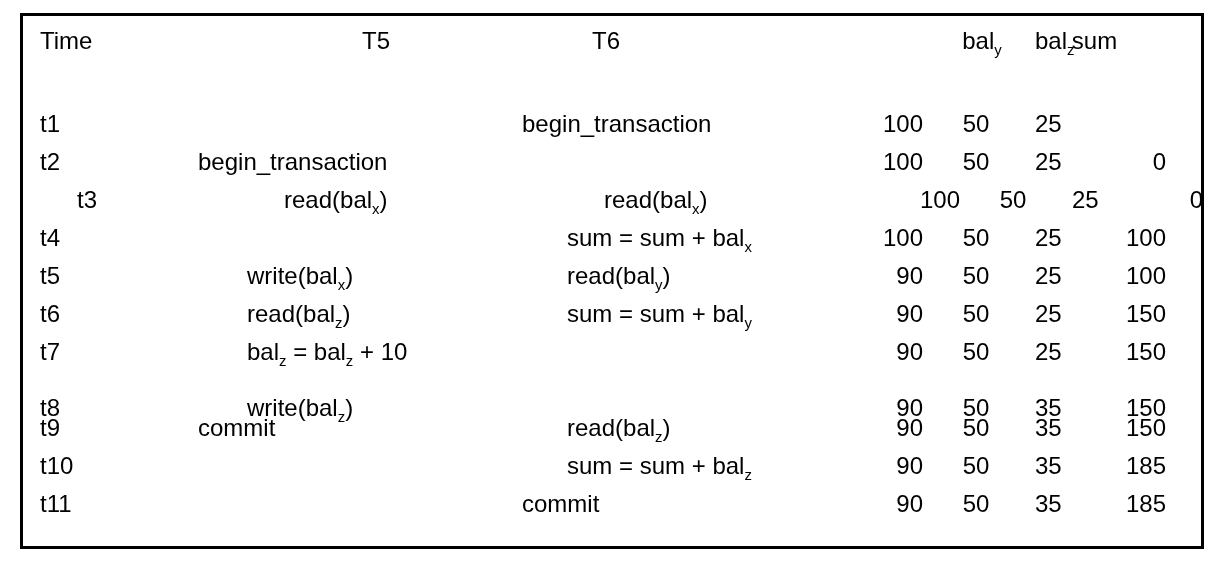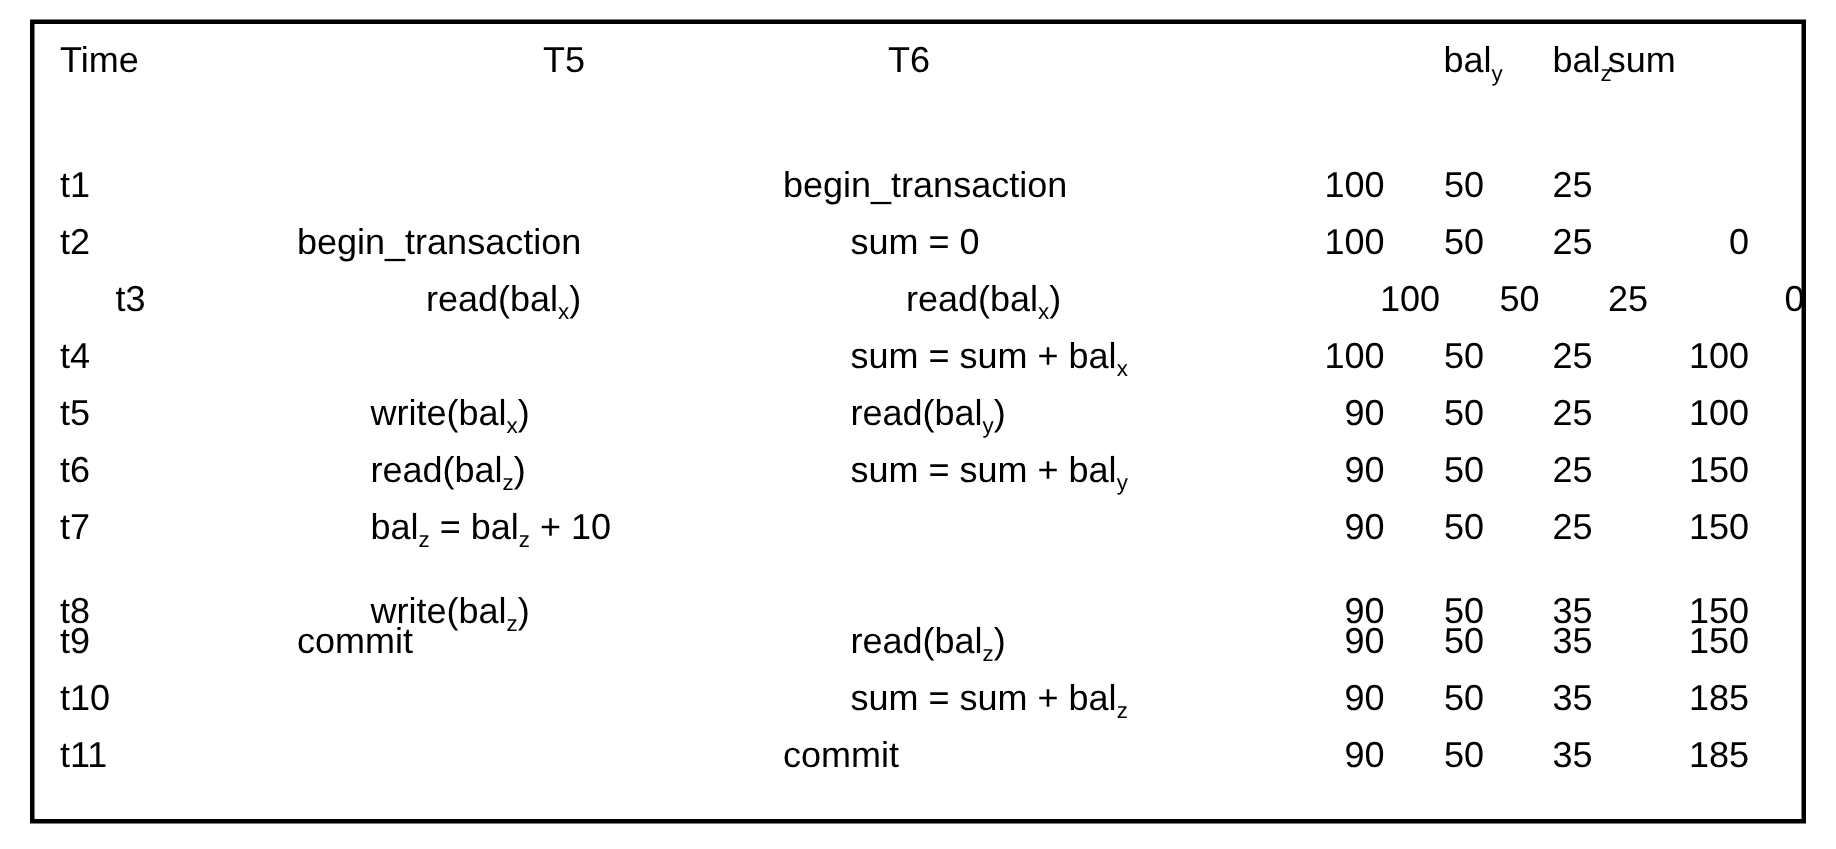--- a/index.html
+++ b/index.html
@@ -70,21 +70,20 @@
         <div class="cell c-time">t1</div>
         <div class="cell c-t6 base">begin_transaction</div>
         <div class="cell c-balx">100</div>
         <div class="cell c-baly">50</div>
         <div class="cell c-balz">25</div>
         <div class="cell c-sum"></div>
       </div>
       <div class="row" style="top: 127px;">
         <div class="cell c-time">t2</div>
         <div class="cell c-t5 base">begin_transaction</div>
-        <div class="cell c-t6 op">sum = 0</div>
         <div class="cell c-balx">100</div>
         <div class="cell c-baly">50</div>
         <div class="cell c-balz">25</div>
         <div class="cell c-sum">0</div>
       </div>
       <div class="row" style="top: 165px; margin-left: 37px;">
         <div class="cell c-time">t3</div>
         <div class="cell c-t5 op">read(bal<sub>x</sub>)</div>
         <div class="cell c-t6 op">read(bal<sub>x</sub>)</div>
         <div class="cell c-balx">100</div>

